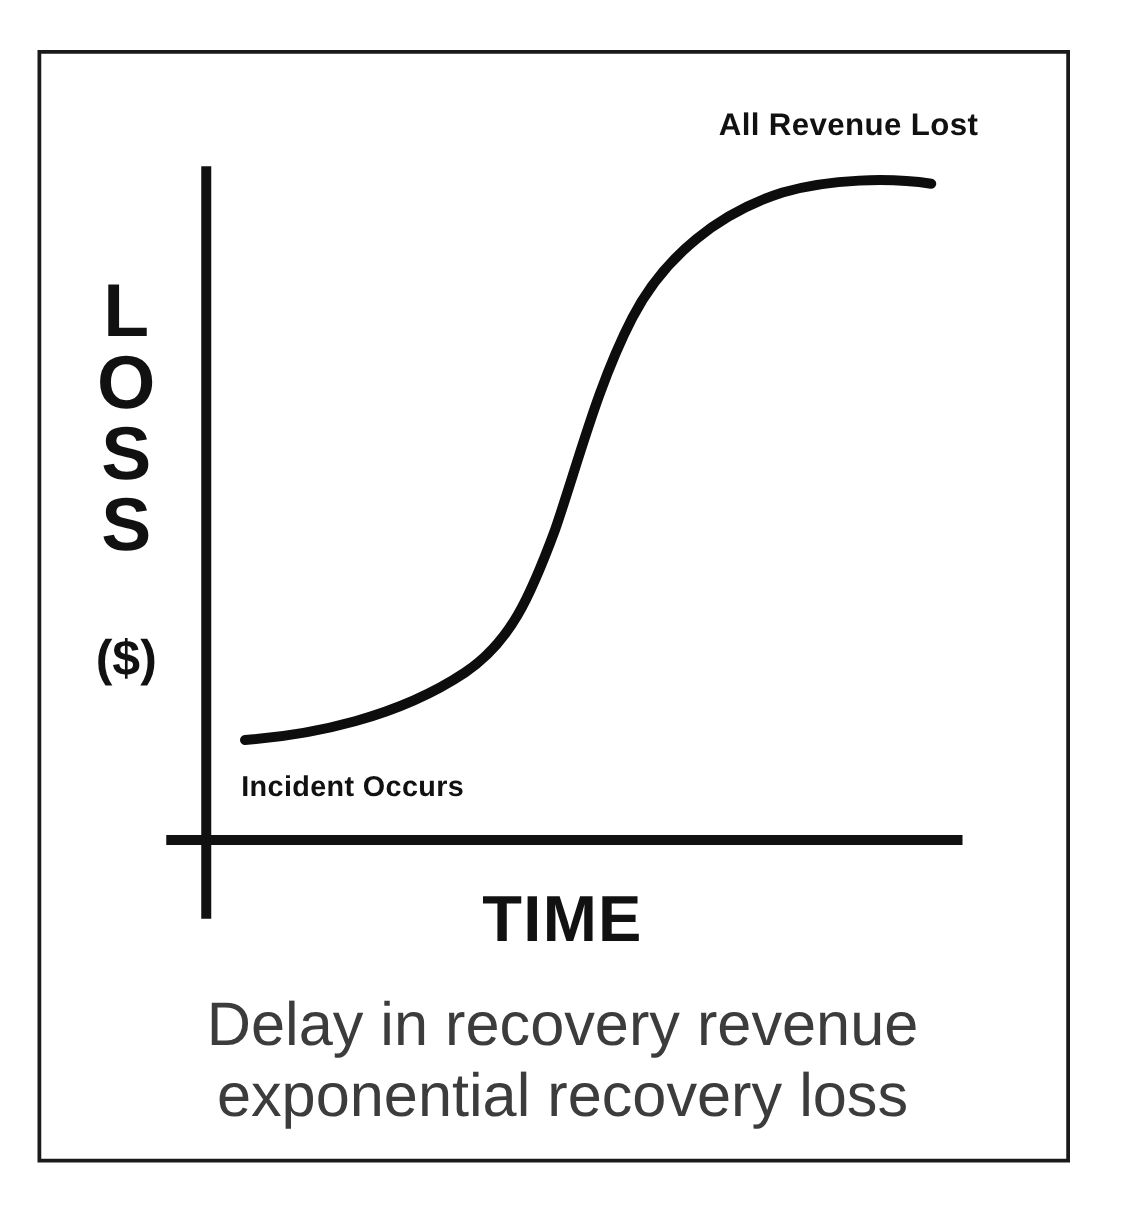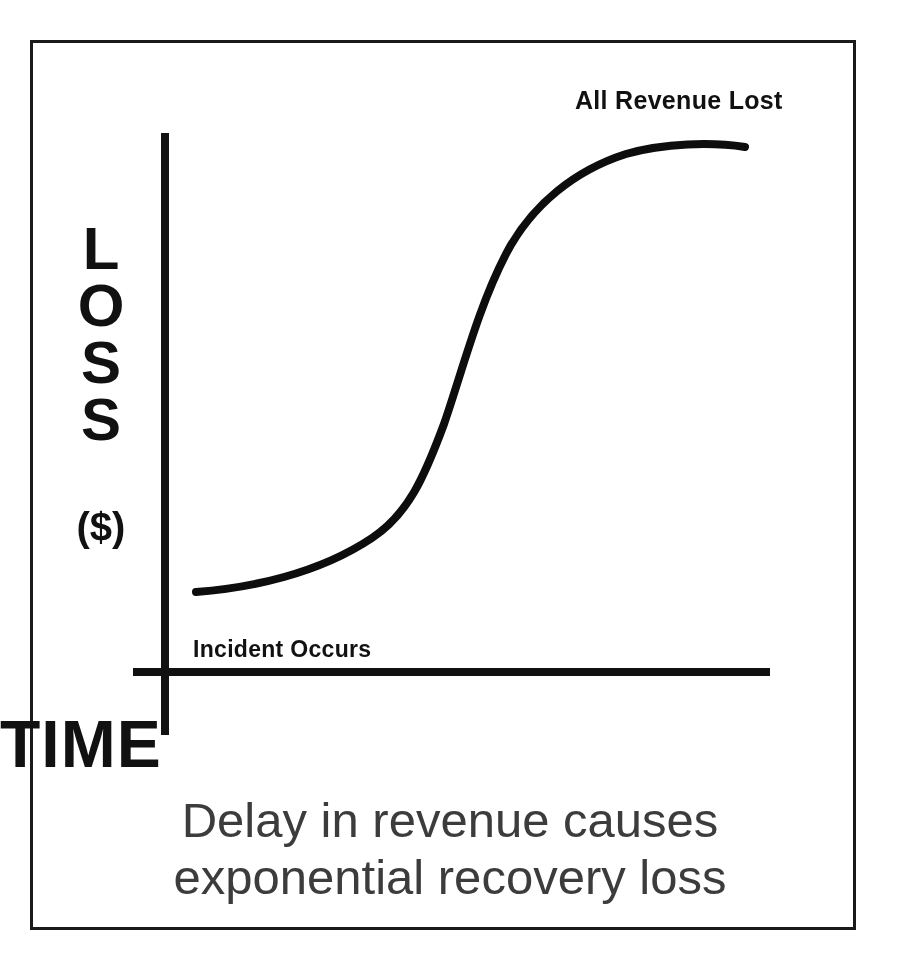--- a/index.html
+++ b/index.html
@@ -70,21 +70,20 @@
     font-weight: bold;
     letter-spacing: 0.3px;
   }
 
   #incident-occurs-label {
     left: 193px;
     top: 616px;
     font-size: 23px;
     font-weight: bold;
     letter-spacing: 0.3px;
-    margin-top: 20px;
   }
 
   
   #y-axis-title {
     position: absolute;
     left: 70px;
     top: 220px;
     width: 62px;
     display: flex;
     flex-direction: column;
@@ -106,22 +105,22 @@
     font-size: 40px;
     font-weight: bold;
     color: #111111;
   }
 
   #x-axis-title {
     position: absolute;
     left: 0;
     top: 706px;
     width: 900px;
-    text-align: left;
-    font-size: 66px;
+    text-align: center;
+    font-size: 52px;
     font-weight: bold;
     letter-spacing: 1px;
     color: #111111;
   }
 
   #caption {
     position: absolute;
     left: 60px;
     top: 792px;
     width: 780px;
@@ -165,17 +164,17 @@
     <span class="y-letter">O</span>
     <span class="y-letter">S</span>
     <span class="y-letter">S</span>
   </div>
 
   <div id="y-axis-units">($)</div>
 
   <div id="x-axis-title">TIME</div>
 
   <div id="caption">
-    <span class="caption-line">Delay in revenue causes</span>
+    <span class="caption-line">Delay in recovery revenue</span>
     <span class="caption-line">exponential recovery loss</span>
   </div>
 
 </div>
 
 </body></html>

